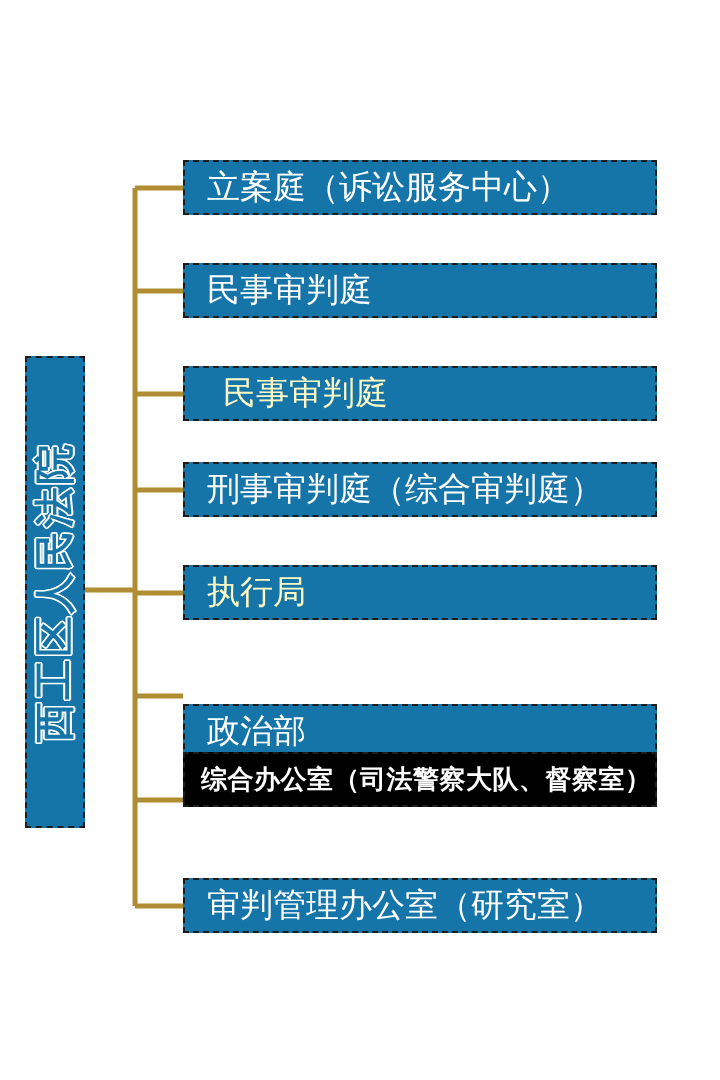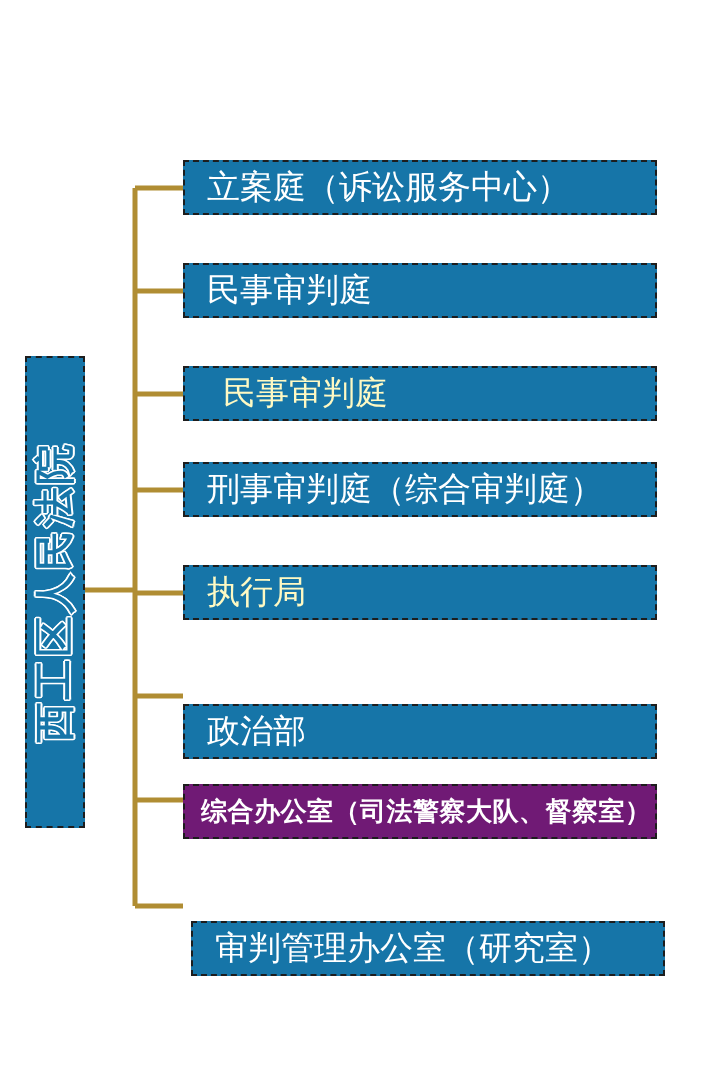--- a/index.html
+++ b/index.html
@@ -127,21 +127,21 @@
       </div>
       <div class="leaf-node" style="top: 462px; background: rgb(22, 117, 168); border-color: rgb(29, 29, 29);">
         <span class="leaf-label" style="color: rgb(255, 255, 255);">刑事审判庭（综合审判庭）</span>
       </div>
       <div class="leaf-node" style="top: 565px; background: rgb(22, 117, 168); border-color: rgb(29, 29, 29);">
         <span class="leaf-label" style="color: #fef9c3;">执行局</span>
       </div>
       <div class="leaf-node" style="top: 668px; background: rgb(22, 117, 168); border-color: rgb(29, 29, 29); margin-top: 36px;">
         <span class="leaf-label" style="color: rgb(255, 255, 255);">政治部</span>
       </div>
-      <div class="leaf-node is-overflow" style="top: 784px; background: #701a75; border-color: rgb(29, 29, 29);">
+      <div class="leaf-node is-overflow" style="top: 752px; background: #000000; border-color: rgb(29, 29, 29);">
         <span class="leaf-label" style="color: rgb(255, 255, 255);">综合办公室（司法警察大队、督察室）</span>
       </div>
-      <div class="leaf-node" style="top: 921px; background: rgb(22, 117, 168); border-color: rgb(29, 29, 29); margin-left: 8px;">
+      <div class="leaf-node" style="top: 878px; background: rgb(22, 117, 168); border-color: rgb(29, 29, 29);">
         <span class="leaf-label" style="color: rgb(255, 255, 255);">审判管理办公室（研究室）</span>
       </div>
     </div>
 
 </div>
 
 </body></html>

